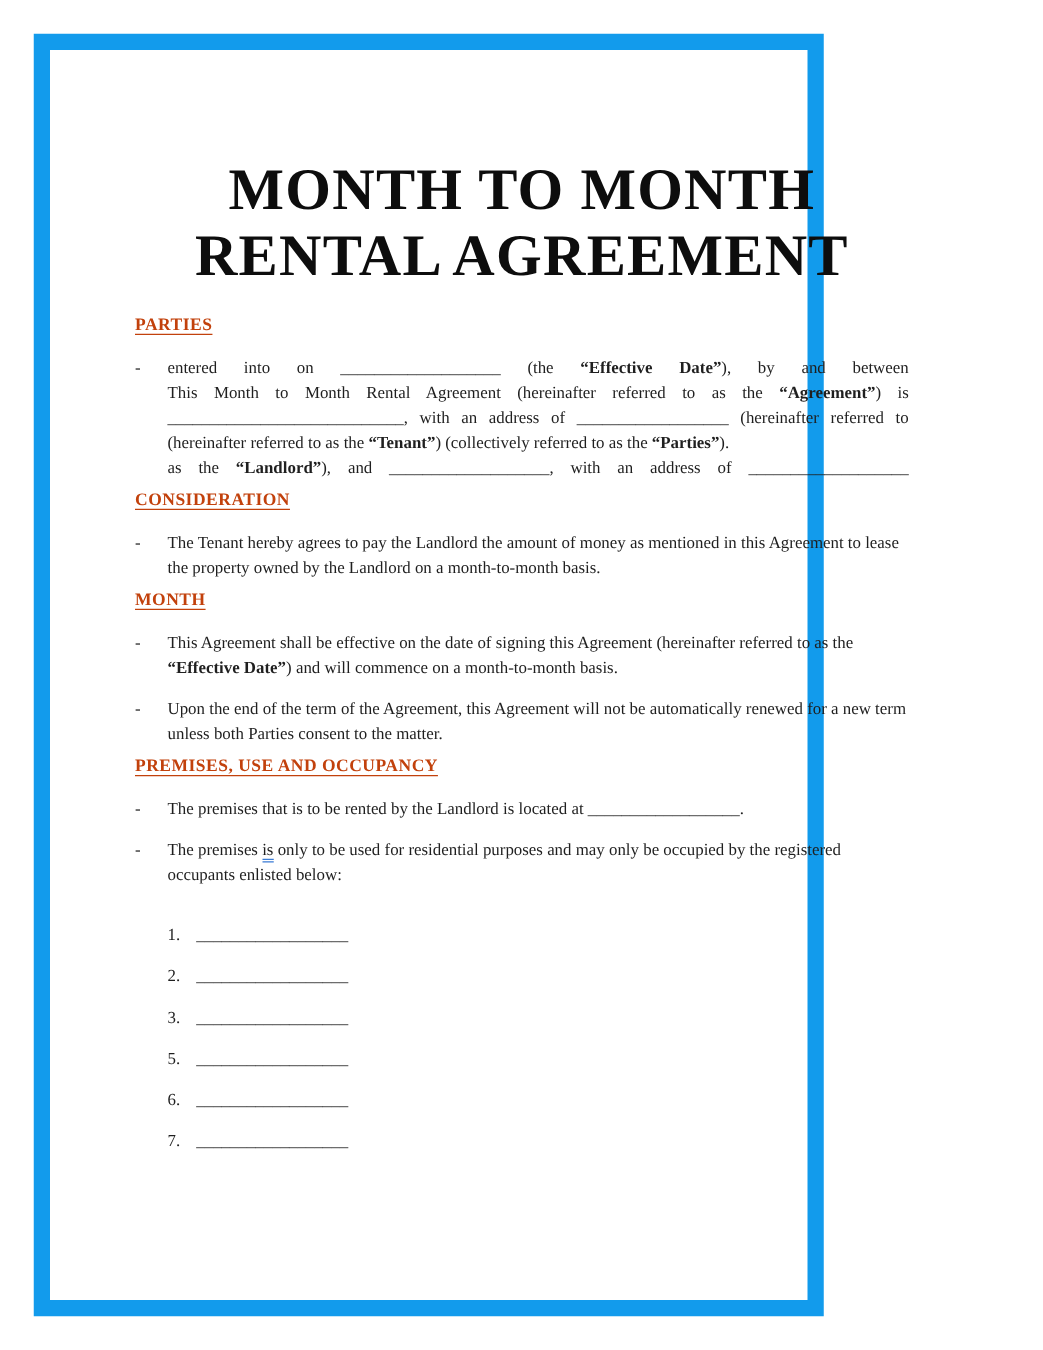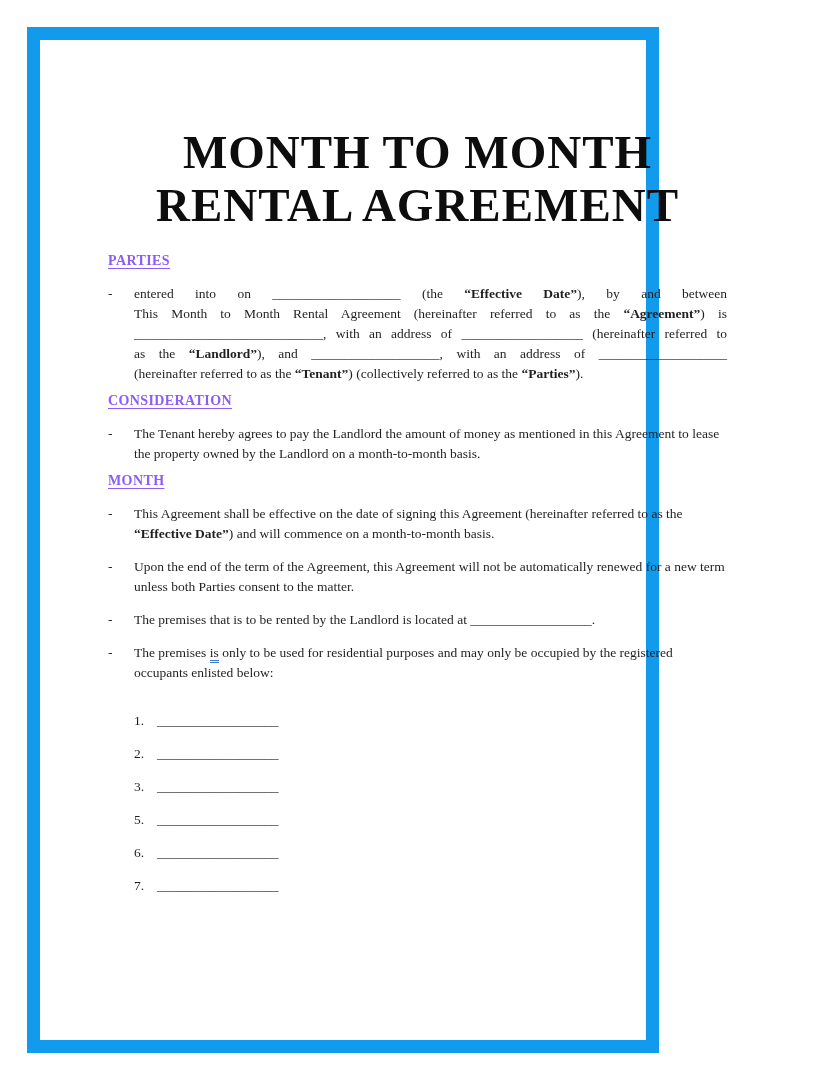--- a/index.html
+++ b/index.html
@@ -32,21 +32,21 @@
     font-weight: bold;
     letter-spacing: 1px;
     color: #0d0d0d;
   }
   .section-heading {
     margin-top: 7px;
     font-size: 14px;
     line-height: 20px;
     font-weight: bold;
     letter-spacing: 0.4px;
-    color: #8b5cf6;
+    color: #c2410c;
     text-decoration: underline;
     text-underline-offset: 3px;
   }
   .first-heading { margin-top: 7px; }
   .bullet-row {
     display: flex;
     margin-top: 13px;
     font-size: 13.5px;
     line-height: 20px;
   }
@@ -95,38 +95,39 @@
       <span>RENTAL AGREEMENT</span>
     </h1>
     <div id="sections">
         <div class="section-heading first-heading">PARTIES</div>
         <div class="bullet-row">
           <span class="dash">-</span>
           <div class="clause-text">
             <div class="jline"><span>entered into on </span><span class="blank">___________________</span><span> (the </span><span class="b">“Effective Date”</span><span>), by and between</span></div>
             <div class="jline"><span>This Month to Month Rental Agreement (hereinafter referred to as the </span><span class="b">“Agreement”</span><span>) is</span></div>
             <div class="jline"><span class="blank">____________________________</span><span>, with an address of </span><span class="blank">__________________</span><span> (hereinafter referred to</span></div>
+            <div class="jline last"><span>(hereinafter referred to as the </span><span class="b">“Tenant”</span><span>) (collectively referred to as the </span><span class="b">“Parties”</span><span>).</span></div>
             <div class="jline"><span>as the </span><span class="b">“Landlord”</span><span>), and </span><span class="blank">___________________</span><span>, with an address of </span><span class="blank">___________________</span></div>
-            <div class="jline last"><span>(hereinafter referred to as the </span><span class="b">“Tenant”</span><span>) (collectively referred to as the </span><span class="b">“Parties”</span><span>).</span></div>
           </div>
         </div>
         <div class="section-heading">CONSIDERATION</div>
         <div class="bullet-row">
           <span class="dash">-</span>
           <div class="clause-text plain"><span>The Tenant hereby agrees to pay the Landlord the amount of money as mentioned in this Agreement to lease the property owned by the Landlord on a month-to-month basis.</span></div>
         </div>
         <div class="section-heading">MONTH</div>
         <div class="bullet-row">
           <span class="dash">-</span>
           <div class="clause-text plain"><span>This Agreement shall be effective on the date of signing this Agreement (hereinafter referred to as the </span><span class="b">“Effective Date”</span><span>) and will commence on a month-to-month basis.</span></div>
         </div>
         <div class="bullet-row">
           <span class="dash">-</span>
           <div class="clause-text plain"><span>Upon the end of the term of the Agreement, this Agreement will not be automatically renewed for a new term unless both Parties consent to the matter.</span></div>
         </div>
+        <div class="section-heading">PREMISES, USE AND OCCUPANCY</div>
         <div class="bullet-row">
           <span class="dash">-</span>
           <div class="clause-text plain"><span>The premises that is to be rented by the Landlord is located at </span><span class="blank">__________________</span><span>.</span></div>
         </div>
         <div class="bullet-row">
           <span class="dash">-</span>
           <div class="clause-text plain"><span>The premises </span><span class="grammar">is</span><span> only to be used for residential purposes and may only be occupied by the registered occupants enlisted below:</span></div>
         </div>
         <div class="num-list">
           <div class="num-item"><span class="num">1.</span><span class="blank">__________________</span></div>

